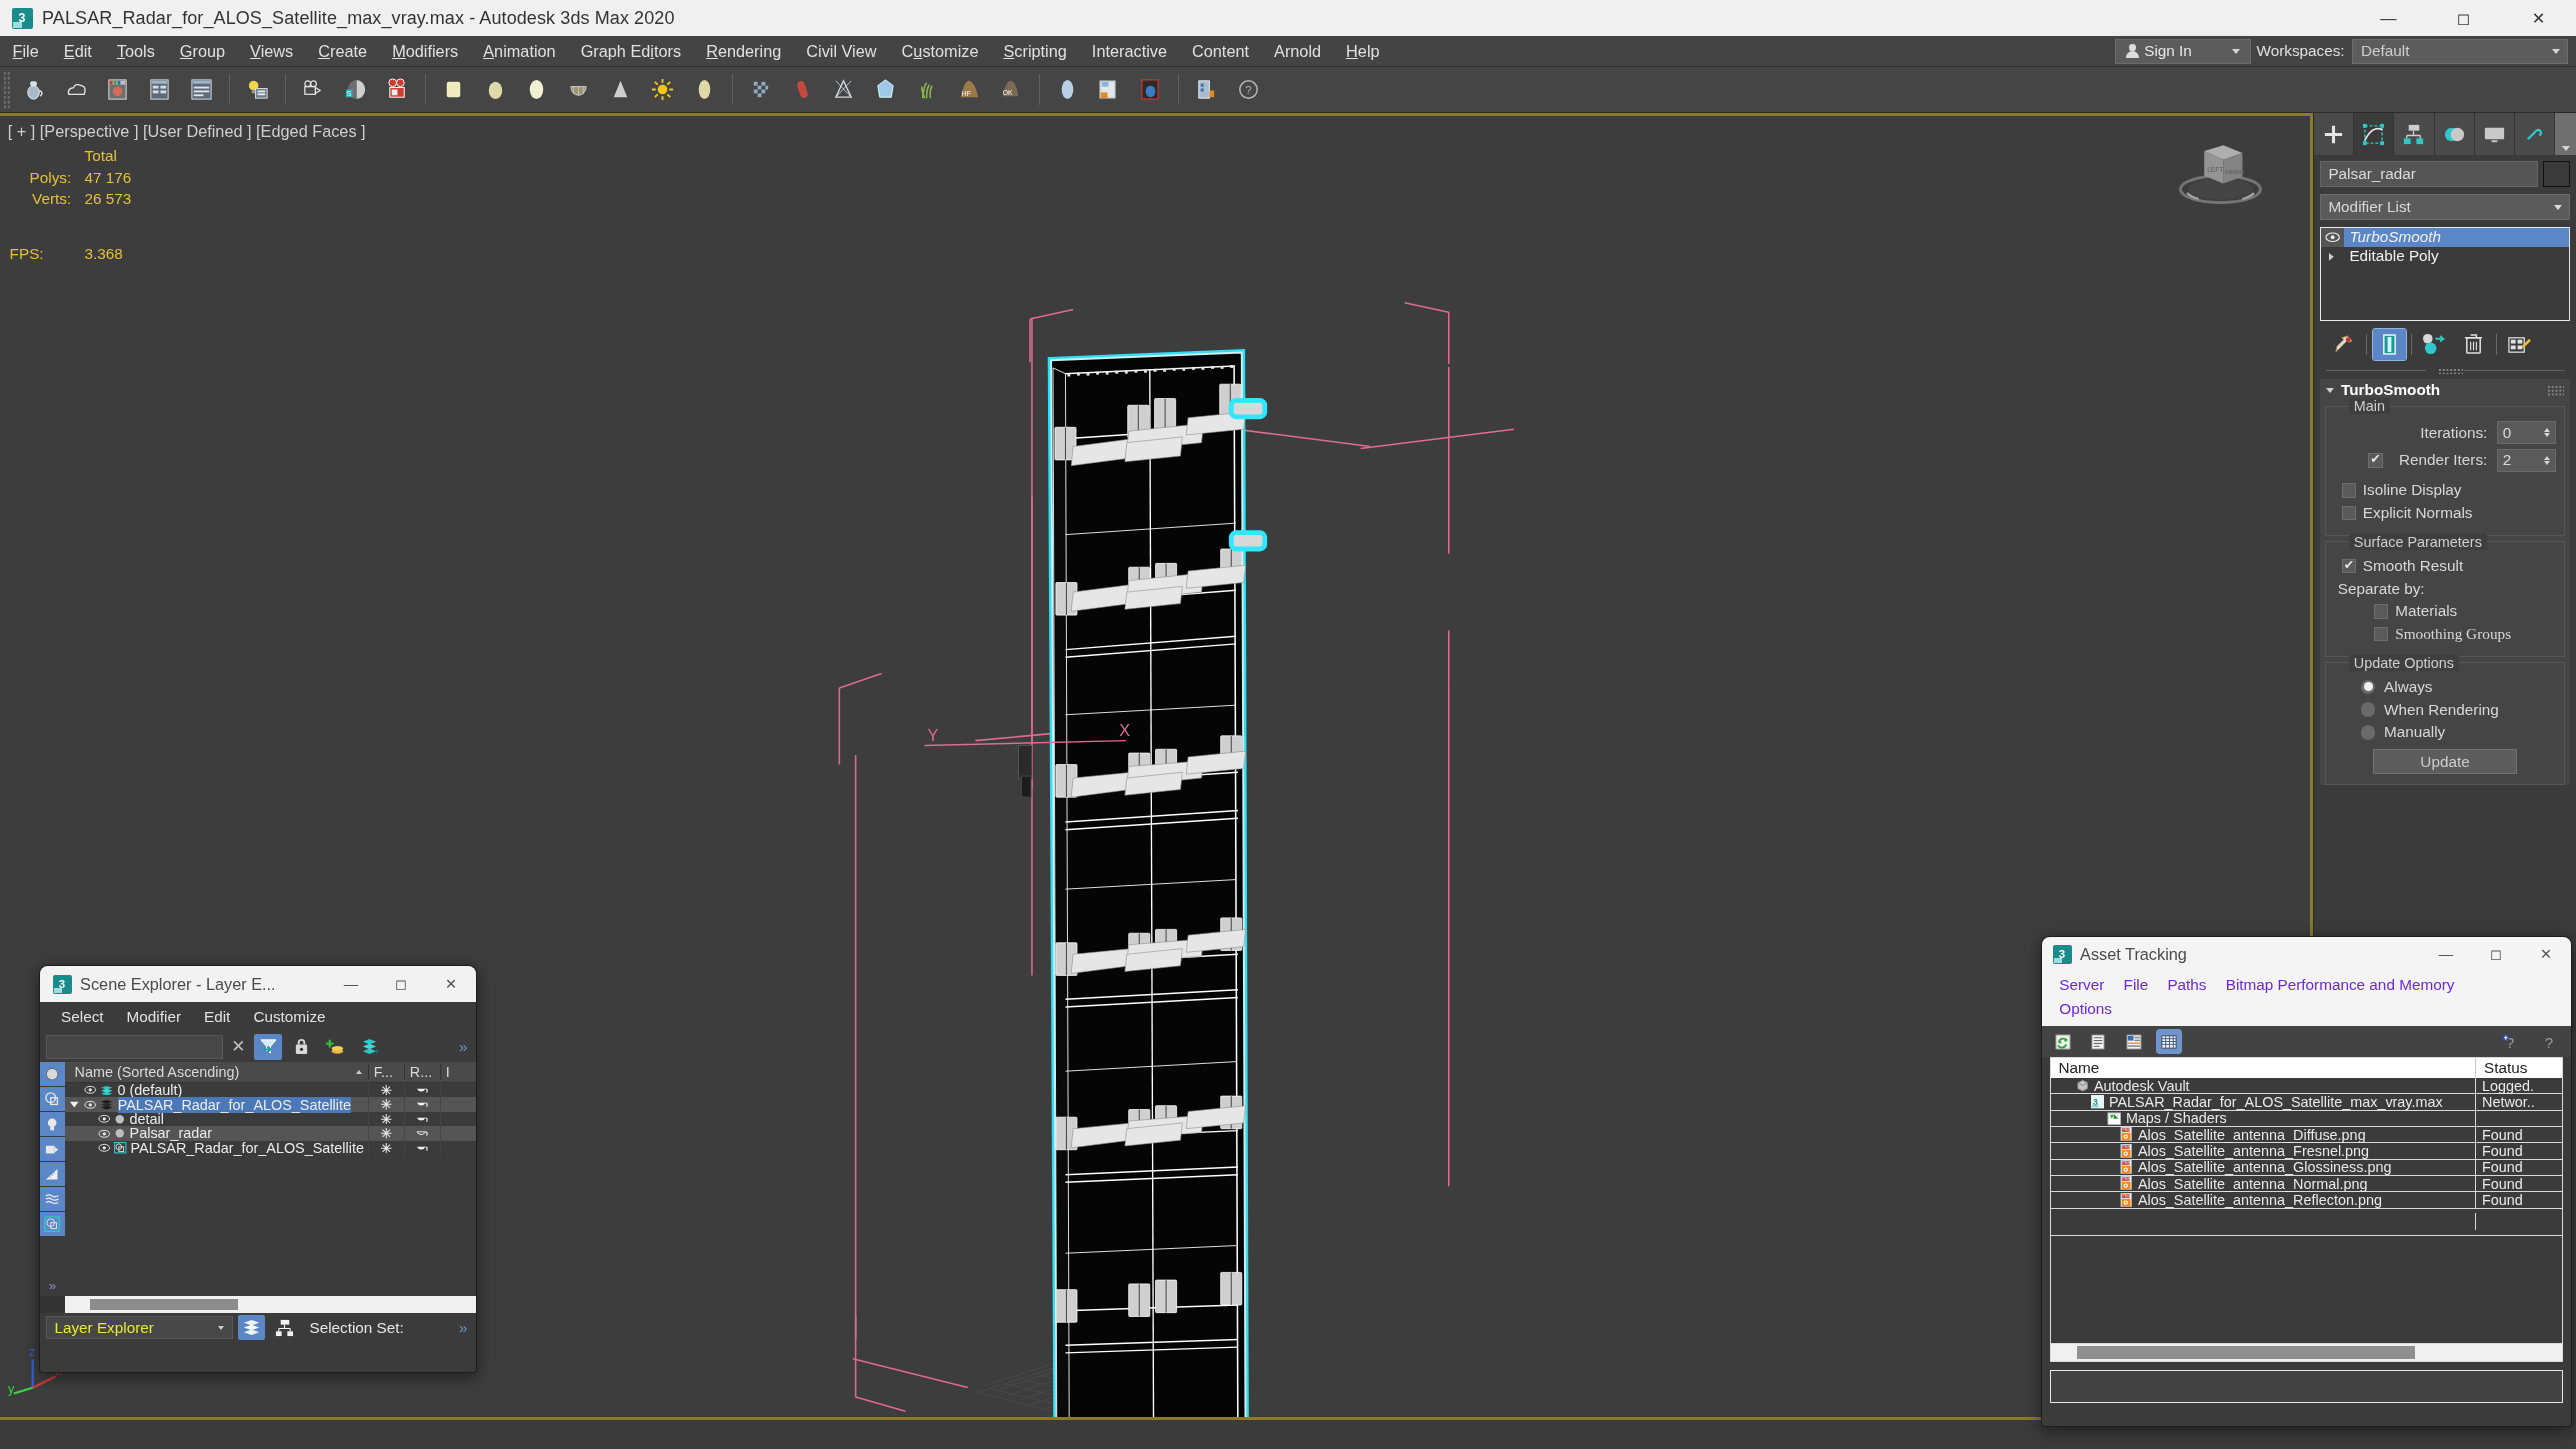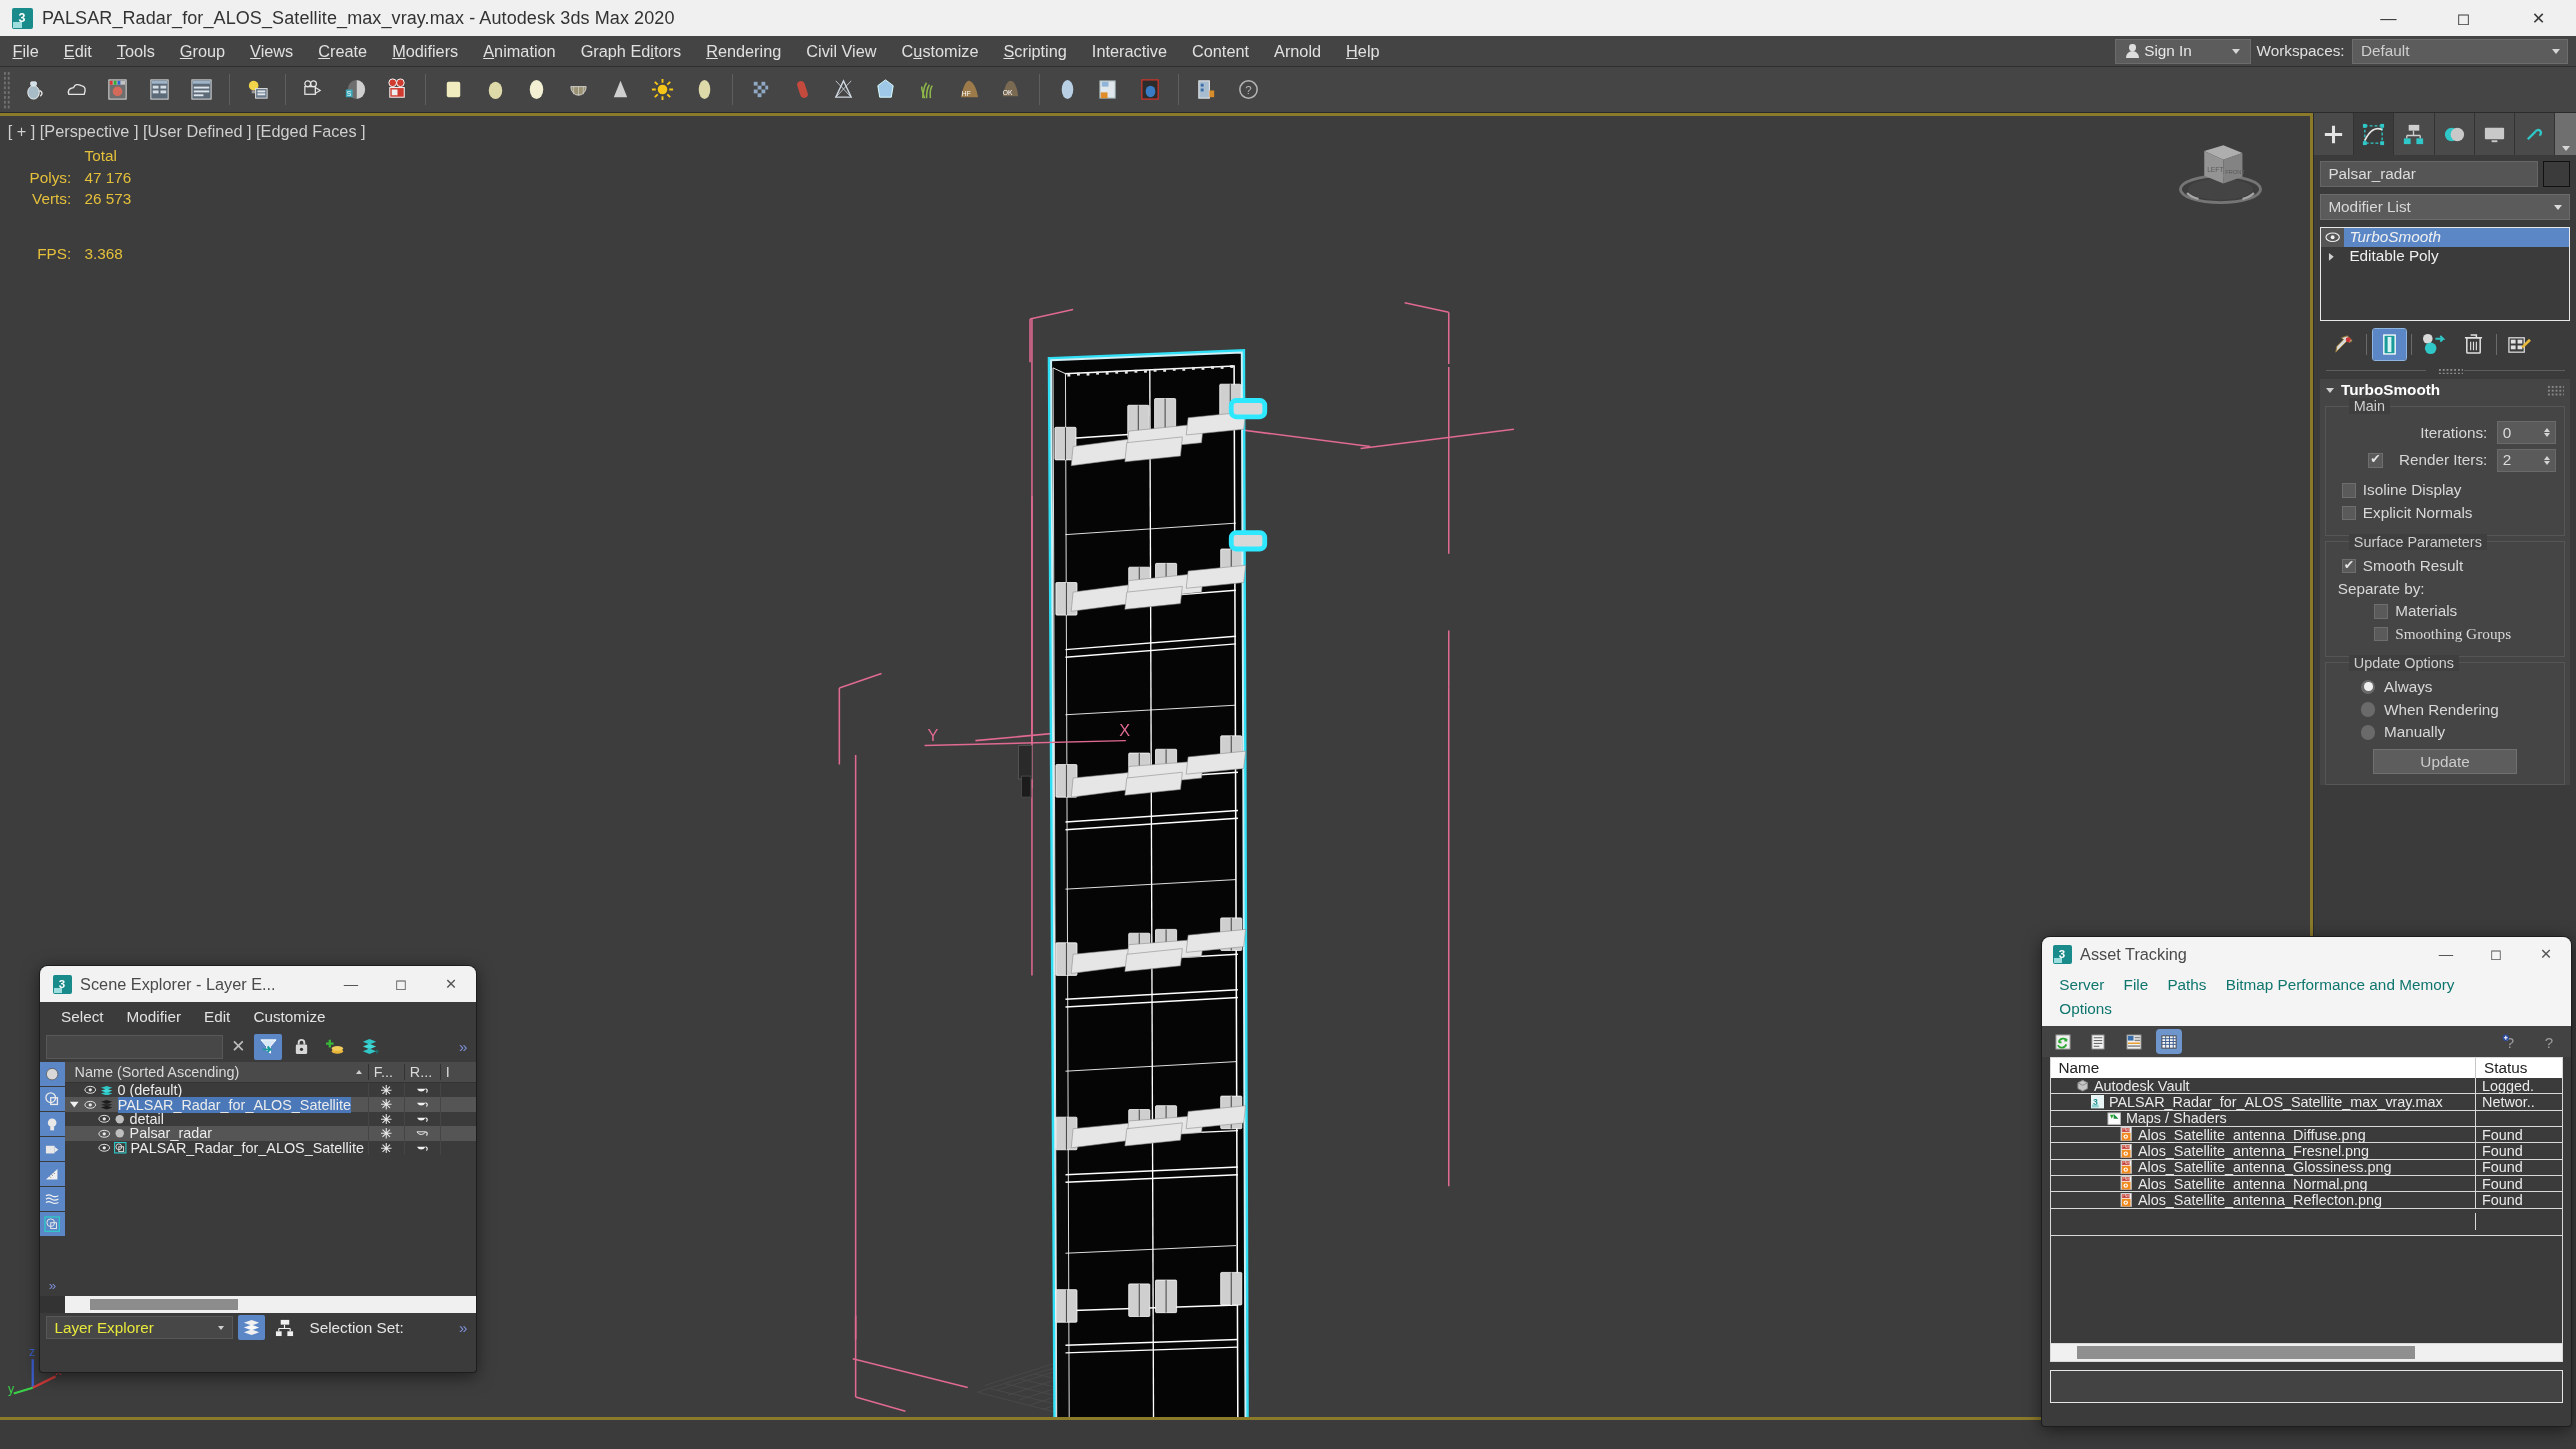--- a/index.html
+++ b/index.html
@@ -84,21 +84,21 @@
   .vp-border-top { position:absolute; left:0; top:0; width:100%; height:2.9px; background:#8a7a2a; }
   .vp-border-right { position:absolute; right:0; top:0; width:2.9px; height:100%; background:#8a7a2a; }
   .vp-border-bottom { position:absolute; left:0; bottom:0; width:100%; height:2.9px; background:#8a7a2a; }
   .vp-label { position:absolute; left:7.7px; top:8.6px; font-size:16.3px; color:#cfcfcf; }
   .vp-stats { position:absolute; left:9.6px; top:32px; font-size:15.3px; color:#e5c03a; }
   .vp-stats table { border-collapse:collapse; }
   .vp-stats td { padding:1.9px 0; font-size:15.3px; color:#e5c03a; }
   .vp-stats td.lab { text-align:right; padding-right:13.4px; width:75px; }
   .vp-stats td.hdr { color:#e5c03a; }
   .vp-fps { position:absolute; left:9.6px; top:132px; font-size:15.3px; color:#e5c03a; }
-  .vp-fps .lab { display:inline-block; width:75px; text-align:right; padding-right:13.4px; }
+  .vp-fps .lab { display:inline-block; width:75px; text-align:left; padding-right:13.4px; }
 
   .axis-tripod { position:absolute; left:7.7px; bottom:17px; width:59px; height:59px; }
 
   
   .viewcube { position:absolute; right:40px; top:17px; width:105px; height:86px; opacity:.92; }
 
   
   .cmdpanel {
     position:absolute; left:2313px; top:113px; width:263px; height:1307px;
     background:#3b3b3b; border-left:1px solid #2b2b2b;
@@ -245,21 +245,21 @@
   .at-title .ico { width:19px;height:19px;margin:0 8.6px 0 10.5px; background:#1a8b8b;
     border-radius:1.9px; color:#fff; font-size:11.5px; font-weight:bold;
     display:flex;align-items:center;justify-content:center; position:relative;}
   .at-title .ico:after{content:"";position:absolute;left:1.9px;bottom:1px;width:7.7px;height:4.8px;background:#9fdede;}
   .at-title .txt { font-size:16.3px; color:#4a4a4a; }
   .at-title .wbtns{ margin-left:auto; display:flex; }
   .at-title .wb{ width:50px;height:34px;display:flex;align-items:center;
     justify-content:center;color:#555;font-size:14.4px; }
   .at-menus { background:#f4f4f4; padding:1.9px 0 5.7px 0; }
   .at-menurow { display:flex; align-items:center; padding-left:7.7px; }
-  .at-menurow .mi { font-size:15.3px; color:#0f766e; padding:2.9px 9.6px; }
+  .at-menurow .mi { font-size:15.3px; color:#6d28d9; padding:2.9px 9.6px; }
   .at-toolrow { height:31px; background:#434343; display:flex; align-items:center;
     padding:0 7.7px; gap:9.6px; }
   .at-tb { width:26px; height:25px; display:flex; align-items:center;
     justify-content:center; border-radius:3.8px; }
   .at-tb.on { background:#6e96cd; }
   .at-right { margin-left:auto; display:flex; gap:13.4px; }
   .at-table { margin:0 7.7px; border:1px solid #d9d9d9; background:#3b3b3b; height:287px; }
   .at-thead { display:flex; height:20px; background:#fff; }
   .at-thead .th { font-size:15.3px; color:#222; display:flex; align-items:center;
     padding-left:7.7px; }

